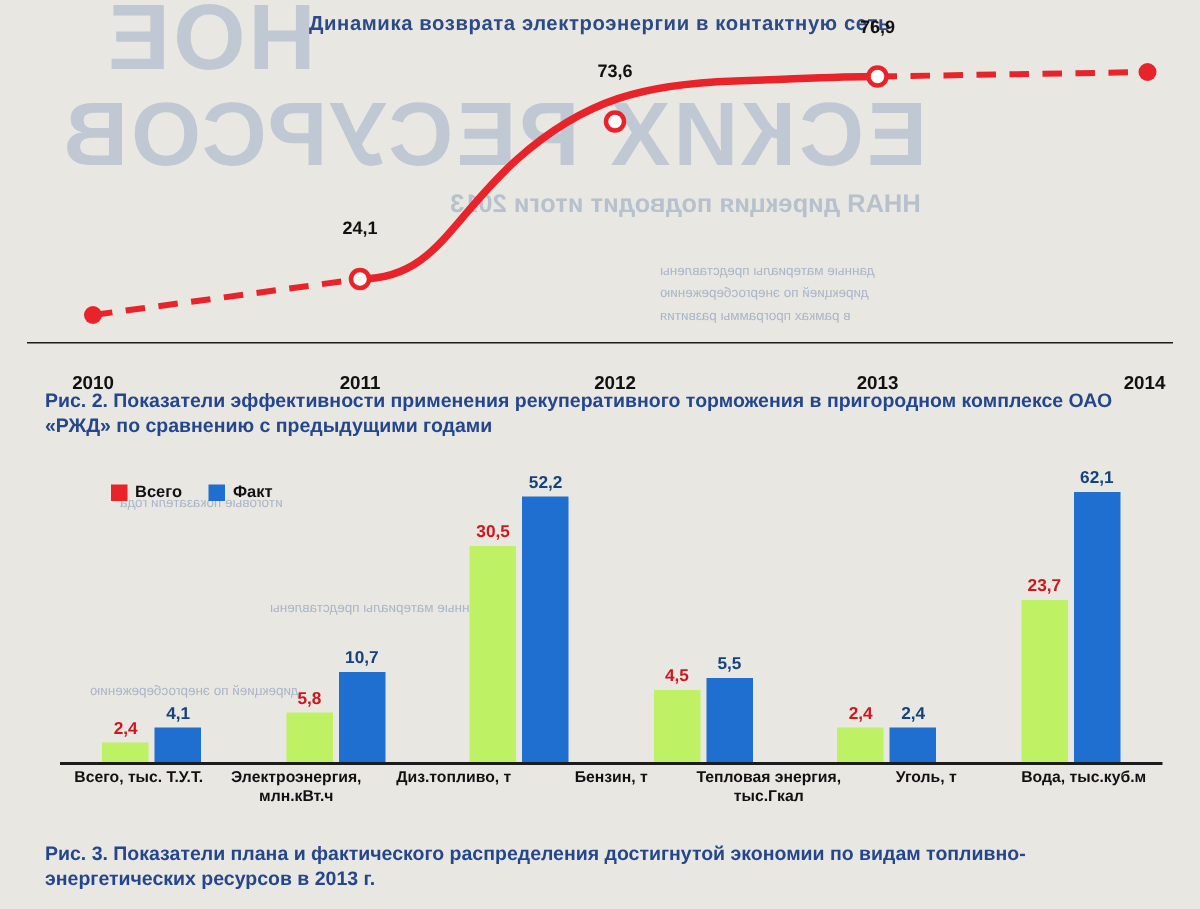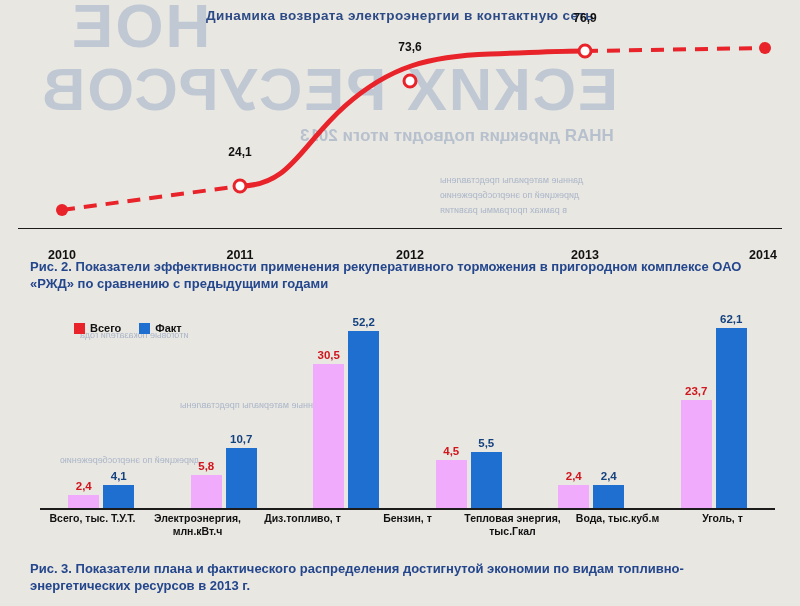--- a/index.html
+++ b/index.html
@@ -69,21 +69,21 @@
   .groups{
     position:absolute;left:40px;top:16px;width:735px;height:192px;
     display:flex;align-items:flex-end;justify-content:space-around;
   }
   .grp{width:13.5%;height:100%;position:relative;display:flex;align-items:flex-end;justify-content:center;gap:4px;}
   .bar{width:31px;position:relative;}
   .bar .val{
     position:absolute;top:-15px;left:50%;transform:translateX(-50%);
     font-size:11.5px;font-weight:bold;white-space:nowrap;
   }
-  .bar.plan{background:#f0abfc;text-decoration:underline;}
+  .bar.plan{background:#bef264;text-decoration:underline;}
   .bar.plan .val{color:#d0151c;}
   .bar.fact{background:#1f6fd0;}
   .bar.fact .val{color:#14427e;}
   .catlabels{
     position:absolute;left:40px;top:212px;width:735px;height:38px;
     display:flex;justify-content:space-around;
   }
   .catlabels .cat{
     width:13.5%;text-align:center;font-size:10.5px;font-weight:bold;color:#111;line-height:13px;
   }
@@ -203,18 +203,18 @@
   </div>
 
   <div class="baseline"></div>
 
   <div class="catlabels">
     <div class="cat">Всего, тыс. Т.У.Т.</div>
     <div class="cat">Электроэнергия,<br>млн.кВт.ч</div>
     <div class="cat">Диз.топливо, т</div>
     <div class="cat">Бензин, т</div>
     <div class="cat">Тепловая энергия,<br>тыс.Гкал</div>
+    <div class="cat">Уголь, т</div>
     <div class="cat">Вода, тыс.куб.м</div>
-    <div class="cat">Уголь, т</div>
   </div>
 </div>
 
 <div id="cap3" class="caption">Рис. 3. Показатели плана и фактического распределения достигнутой экономии по видам топливно-энергетических ресурсов в 2013 г.</div>
 
 </body></html>

